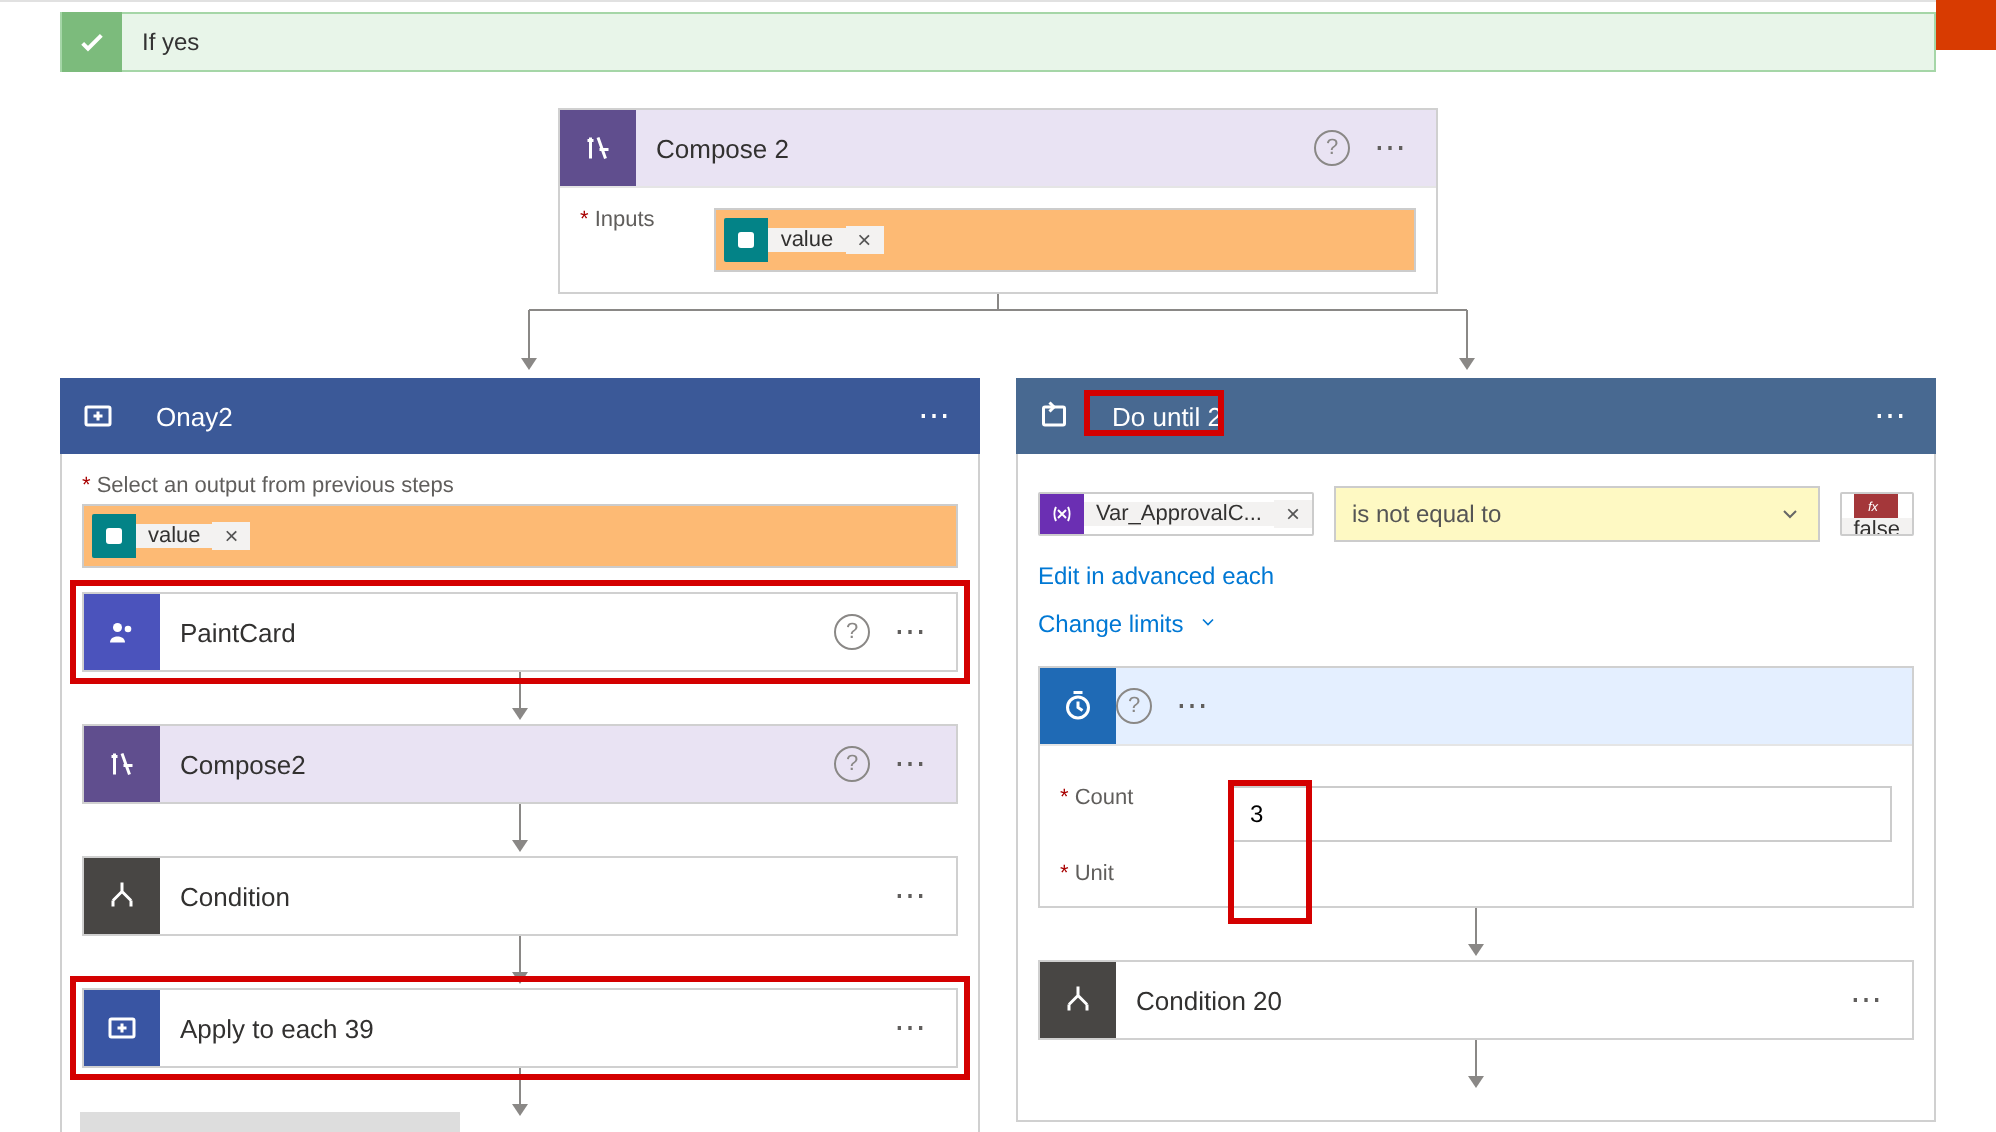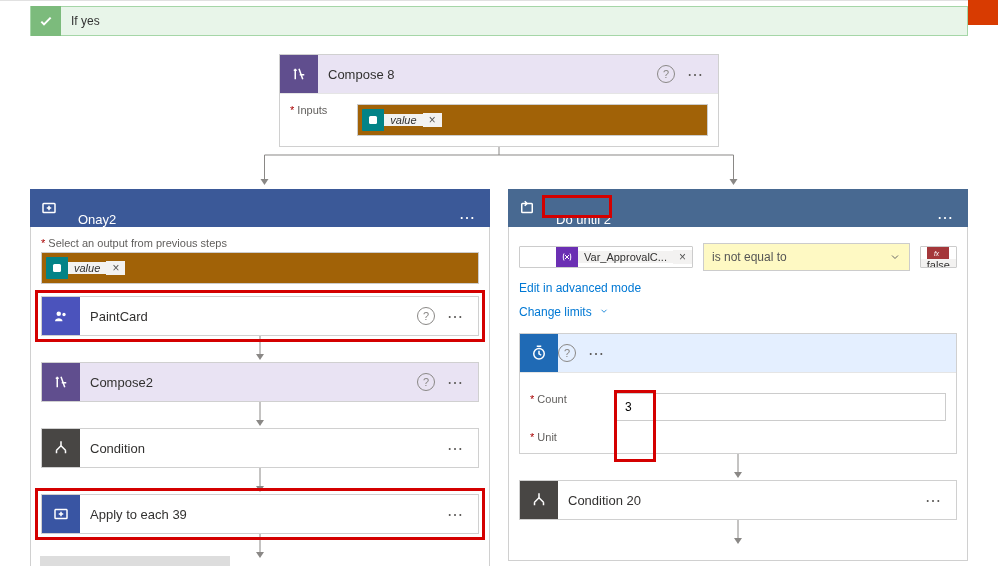--- a/index.html
+++ b/index.html
@@ -71,23 +71,23 @@
     cursor: pointer;
   }
   .hdr-menu {
     font-size: 16px; color: #605e5c; padding: 0 6px;
     cursor: pointer; letter-spacing: 1px;
   }
   .body { padding: 10px; border-top: 1px solid #e5e5e5; }
   .field-label { color: #605e5c; font-size: 11px; margin-bottom: 3px;}
   .req::before { content: "* "; color: #a80000; }
   .input-row {
-    border: 1px solid #ccc; background: #a16207;
+    border: 1px solid #ccc; background: #fdba74;
     padding: 4px; min-height: 30px;
-    display: flex; align-items: flex-end; font-style: italic;
+    display: flex; align-items: flex-end;
   }
   .token {
     display: inline-flex; align-items: center;
     height: 22px; border-radius: 1px;
     overflow: hidden;
   }
   .token .tk-ic {
     width: 22px; height: 22px;
     display: flex; align-items: center; justify-content: center;
   }
@@ -113,21 +113,21 @@
   
   .split-connectors { position: relative; height: 42px; }
   .split-svg { width: 100%; height: 42px; display: block; }
 
   .columns {
     display: flex; gap: 18px;
   }
   .col { flex: 1; min-width: 0; }
 
   .scope-header {
-    display: flex; align-items: flex-end;
+    display: flex; align-items: center;
     height: 38px;
     background: #3a4a7a;
     color: #fff;
     padding: 0 8px 0 0;
   }
   .scope-header .title { flex: 1; padding-left: 10px; font-size: 13px;}
   .scope-body { padding: 10px 10px 14px 10px; border: 1px solid #d0d0d0; border-top: none; }
   .scope-header.dountil { background: #486991; }
   .action.small { width: 100%; }
   .header.bare { background: #fff; }
@@ -199,21 +199,21 @@
 <div class="canvas">
 
   <div class="compose3-wrap">
     <div class="action">
       <div class="header pale-header">
         <div class="icon-box bg-composite">
           <svg viewBox="0 0 24 24" fill="none" stroke="#fff" stroke-width="2">
               <path d="M7 5v14M5 7h4M12 5l5 14M13 13h6"></path>
             </svg>
         </div>
-        <div class="hdr-title">Compose 8</div>
+        <div class="hdr-title">Compose 2</div>
         <div class="hdr-help">?</div>
         <div class="hdr-menu">⋯</div>
       </div>
       <div class="body" style="display:flex; gap:30px; align-items:flex-start;">
         <div>
           <div class="field-label req">Inputs</div>
         </div>
         <div class="input-row" style="flex:1;">
           <span class="token">
             <span class="tk-ic bg-teal">
@@ -362,21 +362,21 @@
               <rect x="5" y="6" width="14" height="12" rx="1"></rect>
               <path d="M9 3l3 3l-3 3"></path>
             </svg>
         </div>
         <div id="dountil-title" class="title">Do until 2</div>
         <div class="hdr-menu" style="color:#fff;">⋯</div>
       </div>
       <div class="scope-body">
 
         <div class="cond-row">
-          <span class="token" style="border:1px solid #ccc;padding-left:36px;">
+          <span class="token" style="border:1px solid #ccc;">
             <span class="tk-ic bg-purplevar">
               <svg viewBox="0 0 24 24" fill="none" stroke="#fff" stroke-width="2">
                   <path d="M6 5c-2 4-2 10 0 14M18 5c2 4 2 10 0 14M8 8l8 8M16 8l-8 8"></path>
                 </svg>
             </span>
             <span class="tk-txt">Var_ApprovalC...</span>
             <span class="tk-x">×</span>
           </span>
           <div class="pill sel">
             <span>is not equal to</span>
@@ -389,21 +389,21 @@
               <svg viewBox="0 0 24 24">
                   <text x="4" y="17" font-size="13" fill="#fff" font-style="italic">fx</text>
                 </svg>
             </span>
             <span class="tk-txt">false</span>
             <span class="tk-x">×</span>
           </span>
         </div>
 
         <div style="margin-top:8px;">
-          <span class="link-blue">Edit in advanced mode</span>
+          <span class="link-blue">Edit in advanced each</span>
         </div>
         <div style="margin-top:10px;">
           <span class="link-blue">
             <span>Change limits</span>
             <svg class="chev" width="10" height="10" viewBox="0 0 24 24">
                 <path d="M6 9l6 6 6-6" fill="none" stroke="#0078d4" stroke-width="2"></path>
               </svg>
           </span>
         </div>
 

